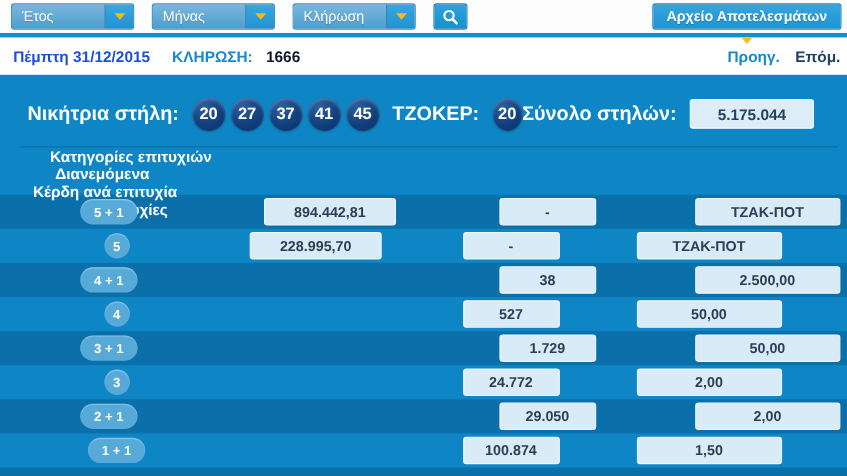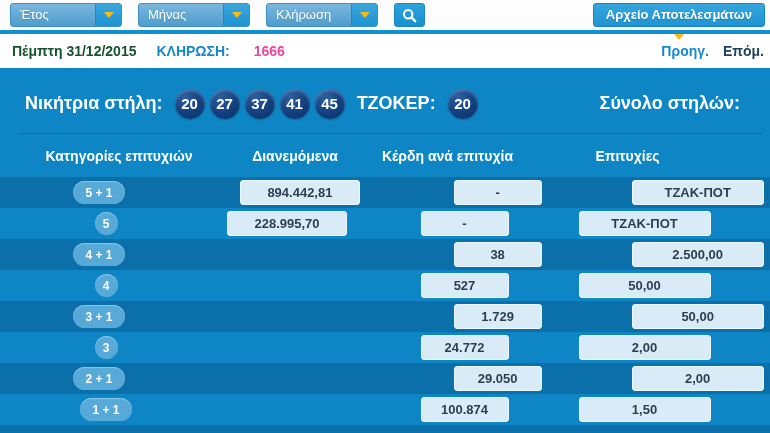--- a/index.html
+++ b/index.html
@@ -17,41 +17,41 @@
   .search-btn { width:31px; height:24px; border:1px solid #1a86bf; border-radius:3px; background:linear-gradient(#2ea2dc,#1790cf);
         display:flex; align-items:center; justify-content:center; cursor:pointer; }
   .archive-btn { margin-left:auto; height:24px; padding:0 12px; border-radius:3px; background:linear-gradient(#35a5de,#1e95d3);
         border:1px solid #1a86bf; display:flex; align-items:center; gap:8px; cursor:pointer;flex-direction:column; }
   .archive-btn span { color:#fff; font-size:13px; font-weight:bold; line-height:22px; text-shadow:0 1px 1px rgba(0,0,0,.2); }
 
   .blue-strip { height:4px; background:#1090d0; }
 
   
   .draw-bar { height:34px; background:#ffffff; display:flex; align-items:center; padding:0 6px 0 12px; font-size:14px; font-weight:bold; }
-  .date-txt { color:#14532d; }
+  .date-txt { color:#1d4ed8; }
   .draw-label { color:#1789ca; margin-left:20px; }
-  .draw-num { color:#ec4899; margin-left:24px; }
+  .draw-num { color:#0f172a; margin-left:12px; }
   .nav-spacer { flex:1; }
   .prev-link { color:#1789ca; cursor:pointer; text-decoration:none; }
   .next-link { color:#21415f; cursor:pointer; text-decoration:none; margin-left:14px; }
 
   
   .numbers-band { height:65px; display:flex; align-items:center; padding:6px 30px 0 25px; }
   .band-label { color:#fff; font-size:18px; font-weight:bold; white-space:nowrap; }
   .balls { display:flex; gap:5px; margin:0 12px; }
   .ball { width:30px; height:30px; border-radius:50%; background:radial-gradient(circle at 35% 28%, #2d5f9f 0%, #123f7e 55%, #0a3066 100%);
           color:#fff; font-size:15px; font-weight:bold; display:flex; align-items:center; justify-content:center;
           box-shadow:inset 0 2px 3px rgba(255,255,255,.25), 0 1px 2px rgba(0,0,0,.25); }
   .joker-ball { margin-left:12px; }
   .band-spacer { flex:1; }
   .total-box { width:125px; height:27px; margin-left:12px; background:#dcedf7; border:1px solid #f2f9fd; border-radius:3px;
           color:#21415f; font-size:14px; font-weight:bold; display:flex; align-items:center; justify-content:center; }
 
   
-  .thead { height:44px; border-top:1px solid #0a6ca5; margin:0 8px 0 18px; display:flex; align-items:center; }
+  .thead { height:44px; border-top:1px solid #0a6ca5; margin:0 8px 0 18px; display:flex; align-items:flex-start;flex-direction:column; }
   .thead .hcell { color:#fff; font-size:14px; font-weight:bold; text-align:center; }
   .c1 { width:212px; } .c2 { width:150px; } .c3 { width:205px; } .c4 { width:155px; }
   .thead .c1 { width:202px; }
 
   .trow { height:31px; display:flex; align-items:center; }
   .trow.dark { background:#0b70aa;gap:32px; }
   .trow.light { background:transparent; }
   .cell { display:flex; align-items:center; justify-content:center; }
   .badge { min-width:52px; height:23px; padding:0 8px; border-radius:12px; background:#57a9d8;
            color:#fff; font-size:12px; font-weight:bold; display:flex; align-items:center; justify-content:center;
@@ -117,20 +117,21 @@
         <div class="ball">20</div>
         <div class="ball">27</div>
         <div class="ball">37</div>
         <div class="ball">41</div>
         <div class="ball">45</div>
       </div>
     <span class="band-label">ΤΖΟΚΕΡ:</span>
     <div class="ball joker-ball">20</div>
     <span class="band-spacer"></span>
     <span class="band-label">Σύνολο στηλών:</span>
+    <div class="total-box">5.175.044</div>
   </div>
 
   <div class="thead">
     <div class="hcell c1">Κατηγορίες επιτυχιών</div>
     <div class="hcell c2">Διανεμόμενα</div>
     <div class="hcell c4">Κέρδη ανά επιτυχία</div>
     <div class="hcell c3">Επιτυχίες</div>
   </div>
 
   <div id="tbody">

